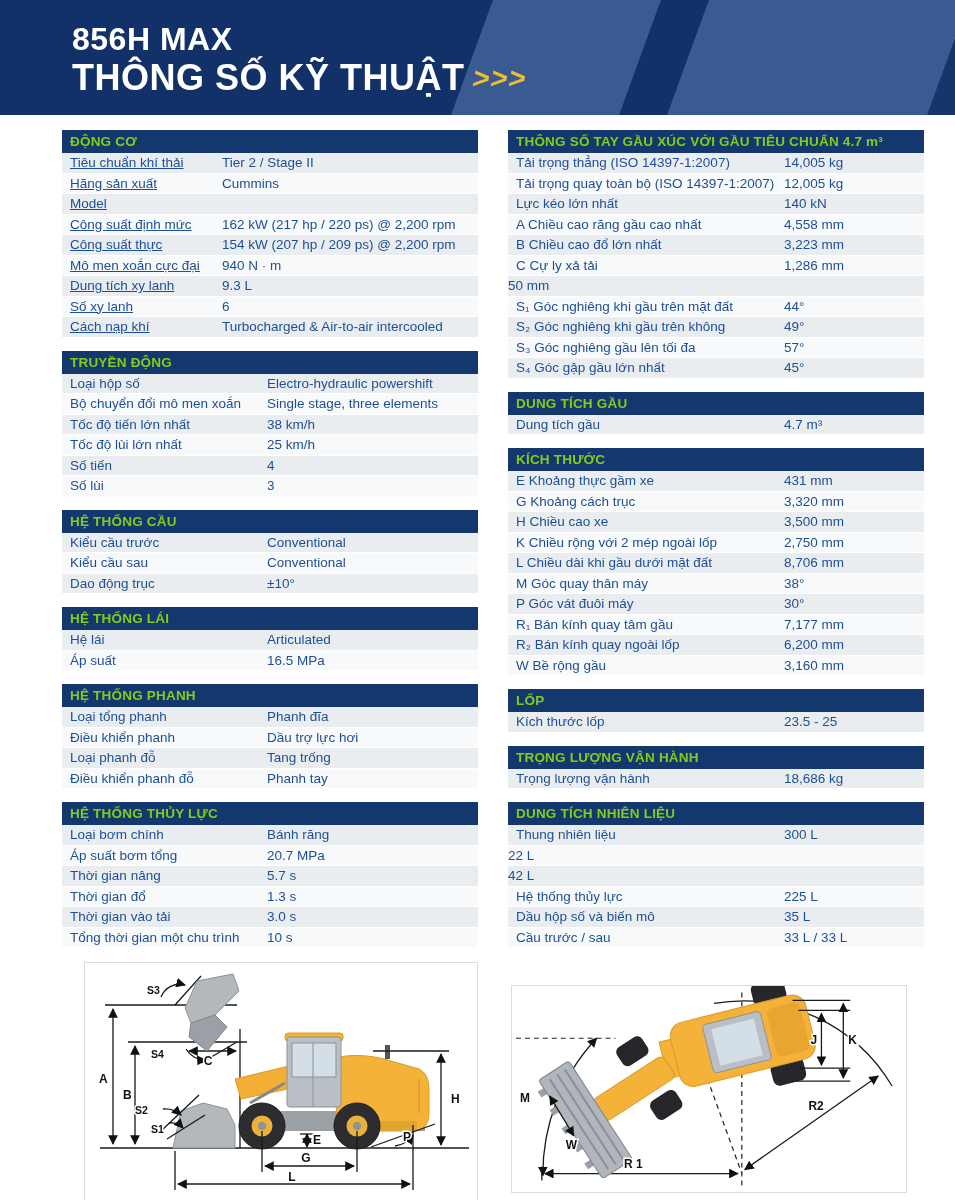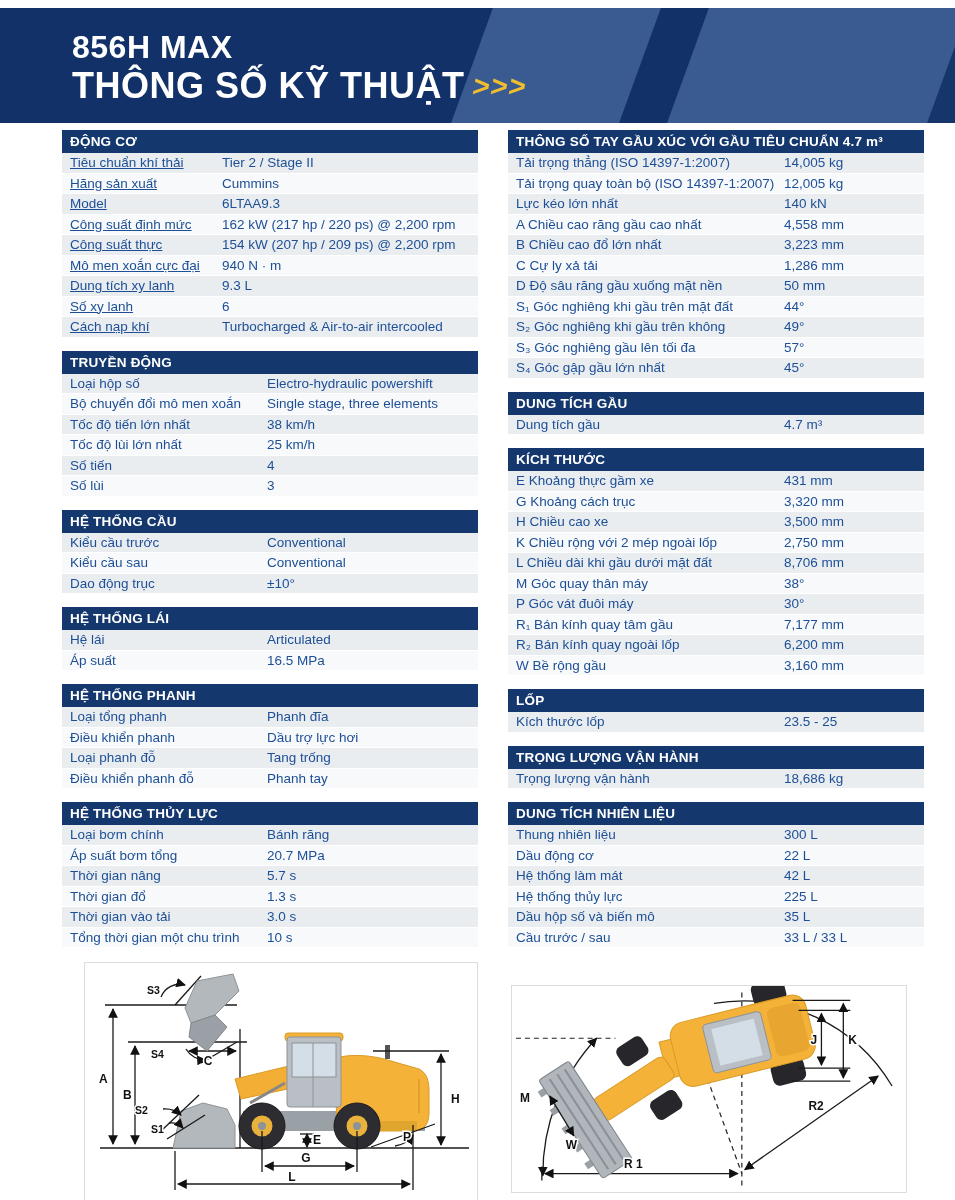--- a/index.html
+++ b/index.html
@@ -1,35 +1,35 @@
 <!DOCTYPE html>
 <html><head>
 <meta charset="utf-8">
 <style>
   html,body{margin:0;padding:0;}
   body{width:955px;height:1200px;background:#fff;font-family:"Liberation Sans",sans-serif;position:relative;overflow:hidden;}
   .page{position:absolute;inset:0;background:#fff;}
 
   
-  .banner{position:absolute;top:8px;left:0;width:955px;height:115px;background:#123168;overflow:hidden;}
+  .banner{position:absolute;top:0;left:0;width:955px;height:115px;background:#123168;overflow:hidden;}
   .stripe{position:absolute;top:0;height:115px;transform:skewX(-20deg);}
   .stripe.s1{left:472px;width:168px;background:#3a5b92;}
   .stripe.s2{left:688px;width:262px;background:#3a5b92;}
   .stripe.s3{left:948px;width:120px;background:#16356b;}
   .banner-text{position:absolute;left:72px;top:22px;color:#fff;line-height:1.12;}
   .model-line{font-size:32px;font-weight:900;letter-spacing:.5px;}
   .title-line{font-size:36px;font-weight:900;letter-spacing:.5px;white-space:nowrap;}
   .arrows{color:#f0bd2f;font-size:29px;font-weight:900;letter-spacing:1px;display:inline-block;transform:skewX(-10deg);vertical-align:2px;margin-left:8px;}
 
   
   .col{position:absolute;top:130px;width:416px;display:flex;flex-direction:column;gap:13px;}
   #col-left{left:62px;}
   #col-right{left:508px;}
   .spec-table{width:100%;}
-  .sec-h{height:23px;line-height:23px;background:#14386e;color:#ffffff;font-weight:bold;font-size:13.5px;padding-left:8px;letter-spacing:.2px;white-space:nowrap;}
+  .sec-h{height:23px;line-height:23px;background:#14386e;color:#84cc16;font-weight:bold;font-size:13.5px;padding-left:8px;letter-spacing:.2px;white-space:nowrap;}
   .row{height:20.5px;line-height:19.5px;display:flex;font-size:13.5px;color:#1d4f97;box-sizing:border-box;border-bottom:1px solid #fff;white-space:nowrap;}
   .row:nth-of-type(even){background:#eaedf0;}
   .row:nth-of-type(odd){background:#f8f9fa;}
   .row .lbl{padding-left:8px;width:197px;flex:0 0 auto;overflow:hidden;}
   .row .val{flex:1;}
   [data-name="spec-section-dong-co"] .lbl{width:152px;text-decoration:underline;}
   #col-right .lbl{width:268px;}
 
   
   .dgm-box{position:absolute;background:#fff;border:1px solid #dcdcdc;}
@@ -65,21 +65,20 @@
         <div class="row" data-name="table-row">
           <span class="lbl" data-name="spec-label">Tiêu chuẩn khí thải</span>
           <span class="val" data-name="spec-value">Tier 2 / Stage II</span>
         </div>
         <div class="row" data-name="table-row">
           <span class="lbl" data-name="spec-label">Hãng sản xuất</span>
           <span class="val" data-name="spec-value">Cummins</span>
         </div>
         <div class="row" data-name="table-row">
           <span class="lbl" data-name="spec-label">Model</span>
-          <span class="val" data-name="spec-value">6LTAA9.3</span>
         </div>
         <div class="row" data-name="table-row">
           <span class="lbl" data-name="spec-label">Công suất định mức</span>
           <span class="val" data-name="spec-value">162 kW (217 hp / 220 ps) @ 2,200 rpm</span>
         </div>
         <div class="row" data-name="table-row">
           <span class="lbl" data-name="spec-label">Công suất thực</span>
           <span class="val" data-name="spec-value">154 kW (207 hp / 209 ps) @ 2,200 rpm</span>
         </div>
         <div class="row" data-name="table-row">
@@ -220,21 +219,20 @@
         </div>
         <div class="row" data-name="table-row">
           <span class="lbl" data-name="spec-label">B Chiều cao đổ lớn nhất</span>
           <span class="val" data-name="spec-value">3,223 mm</span>
         </div>
         <div class="row" data-name="table-row">
           <span class="lbl" data-name="spec-label">C Cự ly xả tải</span>
           <span class="val" data-name="spec-value">1,286 mm</span>
         </div>
         <div class="row" data-name="table-row">
-          <span class="lbl" data-name="spec-label">D Độ sâu răng gầu xuống mặt nền</span>
           <span class="val" data-name="spec-value">50 mm</span>
         </div>
         <div class="row" data-name="table-row">
           <span class="lbl" data-name="spec-label">S₁ Góc nghiêng khi gầu trên mặt đất</span>
           <span class="val" data-name="spec-value">44°</span>
         </div>
         <div class="row" data-name="table-row">
           <span class="lbl" data-name="spec-label">S₂ Góc nghiêng khi gầu trên không</span>
           <span class="val" data-name="spec-value">49°</span>
         </div>
@@ -311,25 +309,23 @@
           <span class="val" data-name="spec-value">18,686 kg</span>
         </div>
       </section>
       <section class="spec-table" data-name="spec-section-dung-tich-nhien-lieu">
         <div class="sec-h" data-name="section-header">DUNG TÍCH NHIÊN LIỆU</div>
         <div class="row" data-name="table-row">
           <span class="lbl" data-name="spec-label">Thung nhiên liệu</span>
           <span class="val" data-name="spec-value">300 L</span>
         </div>
         <div class="row" data-name="table-row">
-          <span class="lbl" data-name="spec-label">Dầu động cơ</span>
           <span class="val" data-name="spec-value">22 L</span>
         </div>
         <div class="row" data-name="table-row">
-          <span class="lbl" data-name="spec-label">Hệ thống làm mát</span>
           <span class="val" data-name="spec-value">42  L</span>
         </div>
         <div class="row" data-name="table-row">
           <span class="lbl" data-name="spec-label">Hệ thống thủy lực</span>
           <span class="val" data-name="spec-value">225 L</span>
         </div>
         <div class="row" data-name="table-row">
           <span class="lbl" data-name="spec-label">Dầu hộp số và biến mô</span>
           <span class="val" data-name="spec-value">35 L</span>
         </div>

